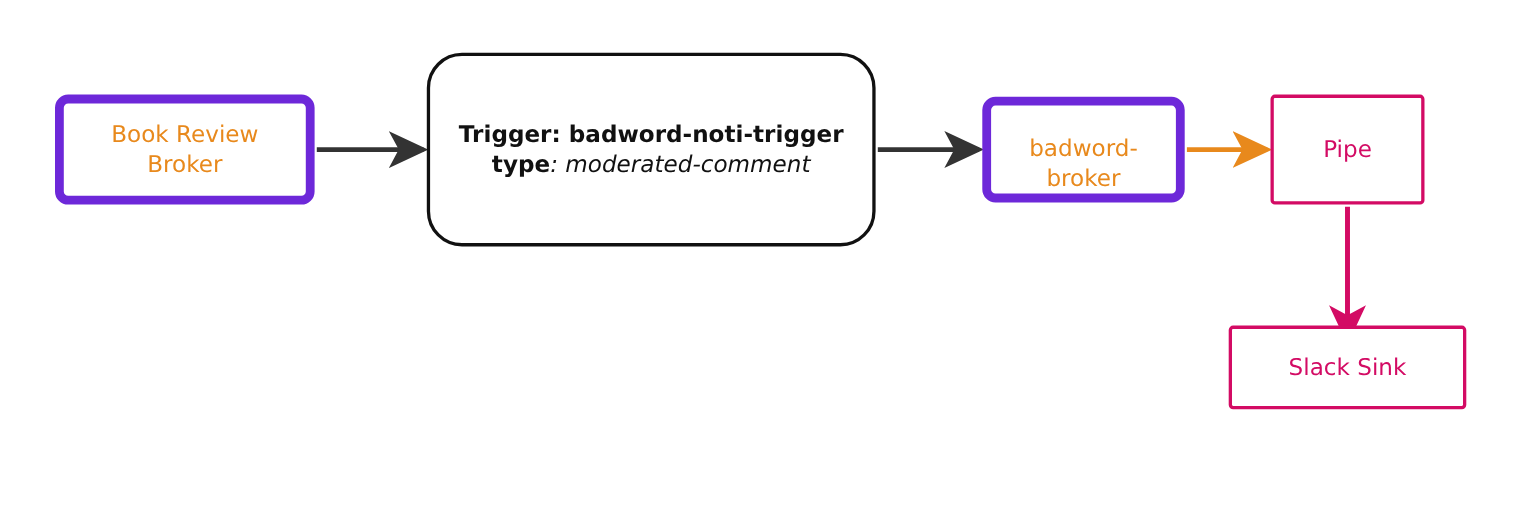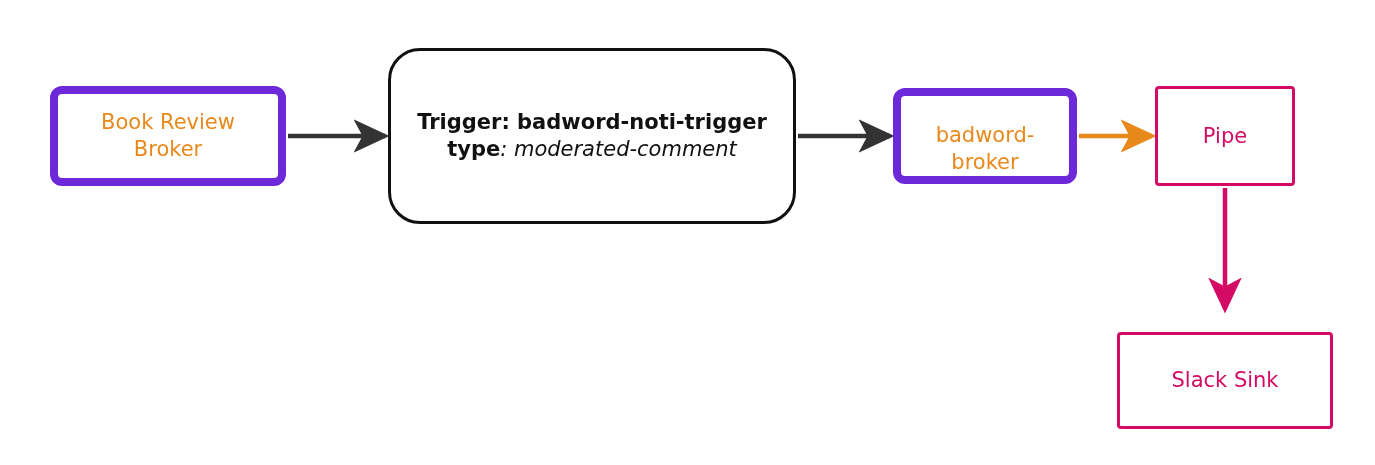--- a/index.html
+++ b/index.html
@@ -58,21 +58,21 @@
   }
   .trigger-lines .k { font-weight: bold; }
   .trigger-lines .v { font-weight: normal; font-style: italic; }
   .trigger-lines .line.all-bold { font-weight: bold; }
 
   
   #node-book-review-broker { left: 50px;   top: 86px;  width: 236px; height: 100px; }
   #node-trigger            { left: 388px;  top: 48px;  width: 408px; height: 176px; }
   #node-badword-broker     { left: 893px;  top: 88px;  width: 184px; height: 96px; align-items: flex-end;  }
   #node-pipe               { left: 1155px; top: 86px;  width: 140px; height: 100px; }
-  #node-slack-sink         { left: 1117px; top: 332px; width: 216px; height: 97px;  }
+  #node-slack-sink         { left: 1117px; top: 296px; width: 216px; height: 76px;  }
 </style>
 </head>
 <body>
 
 <div id="canvas">
 
   <svg id="svg-layer" viewBox="0 0 1375 465" xmlns="http://www.w3.org/2000/svg">
     <defs>
       <marker id="arrow-dark" viewBox="0 0 12 12" refX="10.5" refY="6" markerWidth="8" markerHeight="8" orient="auto-start-reverse">
         <path d="M 0 0.4 L 12 6 L 0 11.6 L 3 6 Z" fill="#333333"></path>

